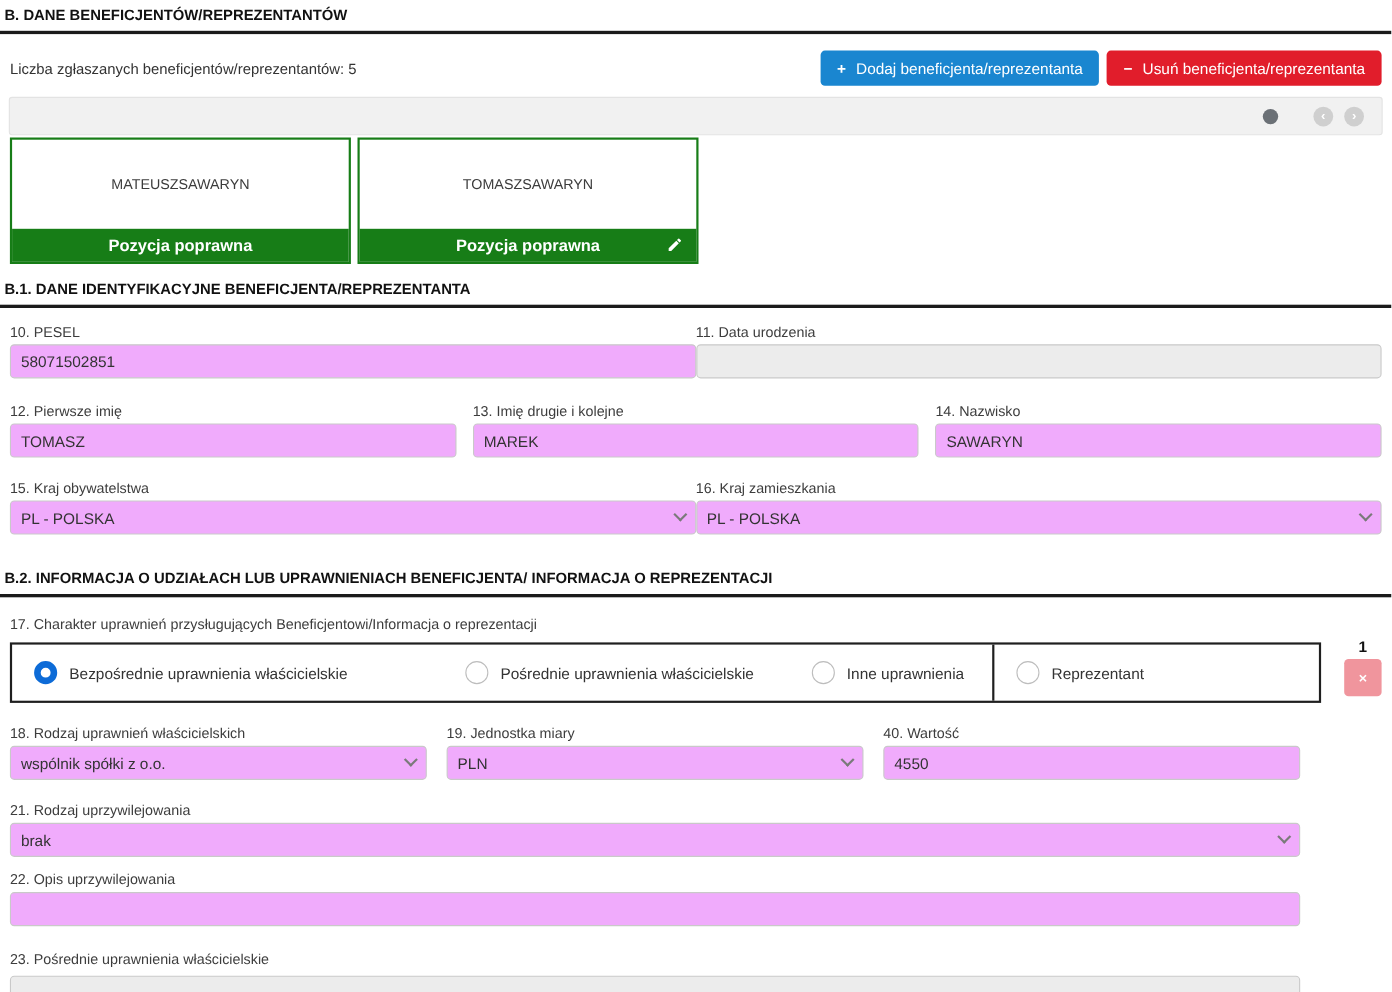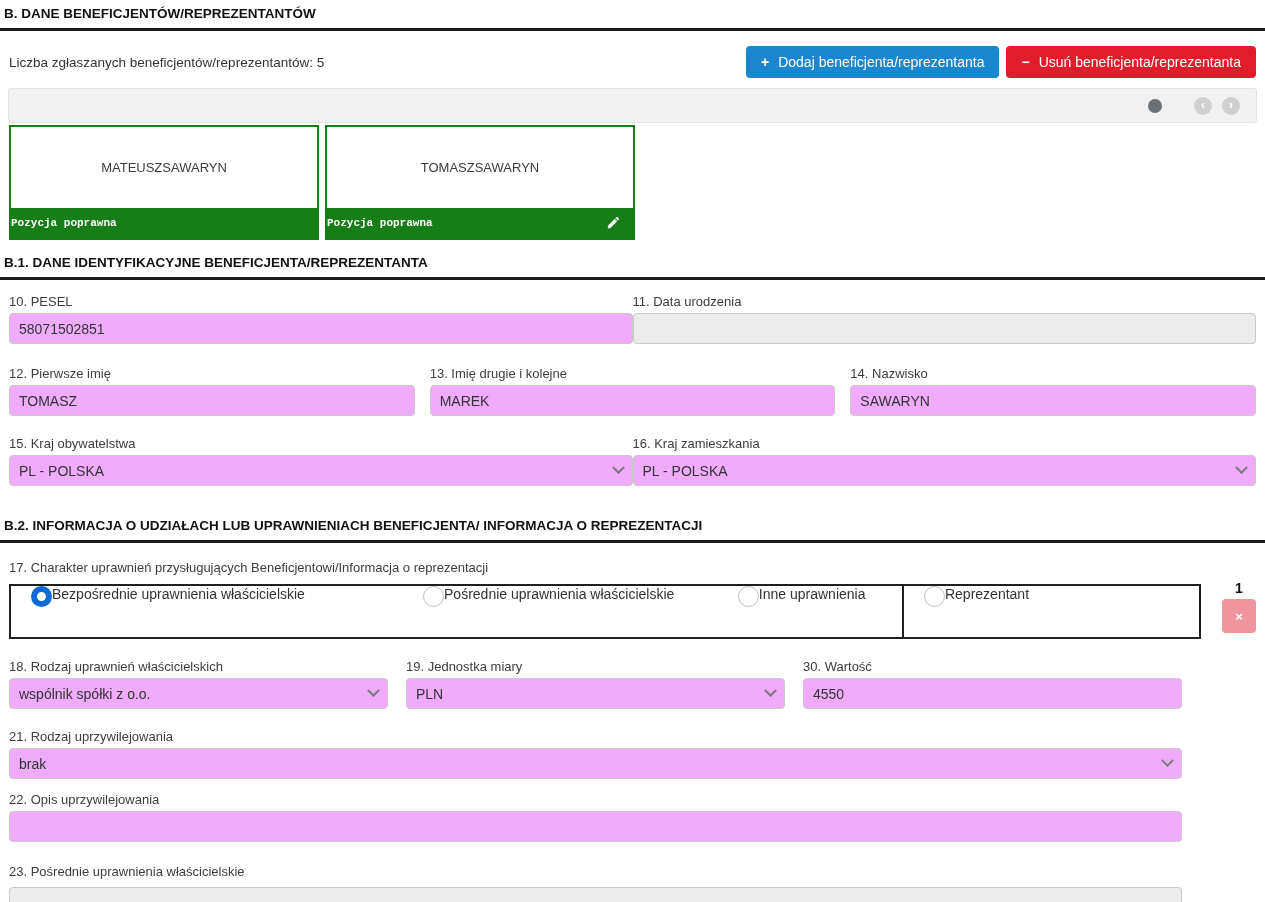--- a/index.html
+++ b/index.html
@@ -45,22 +45,22 @@
     line-height: 1; cursor: pointer; padding: 0 0 2px 0; }
 
   
   .cards-row { display: flex; gap: 6px; margin: 2px 9px 0 9px; }
   .bene-card { width: 310px; height: 115px; border: 2px solid #177d17;
     background: #fff; display: flex; flex-direction: column; cursor: pointer; }
   .card-name { flex: 1; display: flex; 
     align-items: center; justify-content: center; font-size: 13px;
     color: #3c3c3c; line-height: 18px; }
   .card-status { height: 30px; background: #177d17; color: #fff;
-    font-size: 11px; font-weight: bold; display: flex; align-items: center;
-    position: relative; font-family: Liberation Mono, monospace; }
+    font-size: 15px; font-weight: bold; display: flex; align-items: center;
+    justify-content: center; position: relative; }
   .card-status .pencil { position: absolute; right: 12px; top: 7px; width: 15px; height: 15px; }
 
   
   .b1-wrap { margin-top: 9px; }
   .row { display: flex; margin: 14px 9px 0 9px; }
   .row.gap20 { }
   .row.gap15 { gap: 15px; }
   .col { flex: 1; min-width: 0; }
   .field-label { font-size: 13px; color: #3d3d3d; margin-bottom: 4px; display: block; }
   .ctl { width: 100%; height: 31px; border: 1px solid #c9c9c9; border-radius: 4px;
@@ -72,21 +72,21 @@
     transform: rotate(45deg) translate(-2px,-2px); flex: 0 0 auto; }
 
   
   .b2-row { display: flex; margin: 14px 83px 0 9px; align-items: center; }
   .b2-row.gap18 { gap: 18px; }
 
   
   .entry-row { display: flex; margin: 5px 9px 0 9px; align-items: flex-start; }
   .radio-box { flex: 1; height: 55px; border: 2px solid #1f1f1f;
     display: flex; align-items: stretch; margin-right: 21px; background: #fff; }
-  .radio-option { display: flex; padding-left: 20px; }
+  .radio-option { display: flex; align-items: center; gap: 11px; padding-left: 20px; }
   .radio-option.o1 { flex: 0 0 33%; }
   .radio-option.o2 { flex: 0 0 26.5%; }
   .radio-option.o3 { flex: 0 0 15.5%; }
   .radio-option.o4 { flex: 1; border-left: 2px solid #1f1f1f; }
   .radio { width: 21px; height: 21px; border-radius: 50%; border: 1px solid #bdbdbd;
     background: #fff; flex: 0 0 auto; cursor: pointer; }
   .radio.checked { border: 6px solid #0d6bd7; }
   .radio-label { font-size: 14px; color: #333; }
   .entry-controls { width: 34px; display: flex; flex-direction: column; align-items: center; }
   .entry-number { font-size: 14px; font-weight: bold; color: #111; margin: -4px 0 3px 0; }
@@ -234,21 +234,21 @@
     </div>
   </div>
   <div class="col">
     <label class="field-label">19. Jednostka miary</label>
     <div class="ctl select">
       <span>PLN</span>
       <span class="chev"></span>
     </div>
   </div>
   <div class="col">
-    <label class="field-label">30. Wartość</label>
+    <label class="field-label">40. Wartość</label>
     <input class="ctl" type="text" value="4550" style="">
   </div>
 </div>
 
 <div class="b2-row mt20">
   <div class="col">
     <label class="field-label">21. Rodzaj uprzywilejowania</label>
     <div class="ctl select">
       <span>brak</span>
       <span class="chev"></span>

